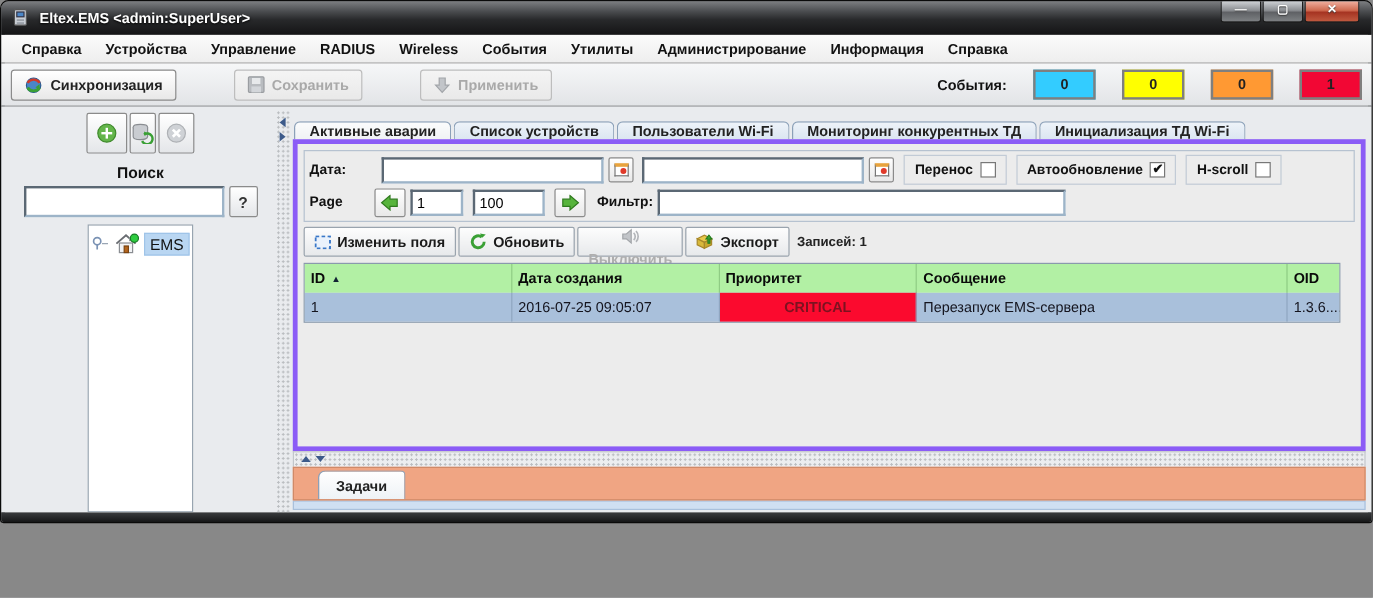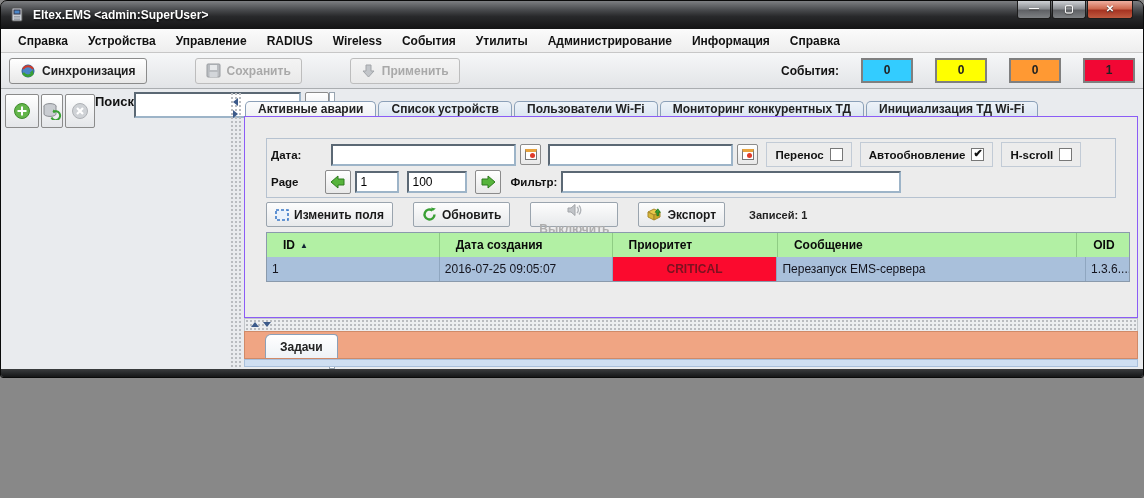--- a/index.html
+++ b/index.html
@@ -1,18 +1,18 @@
 <!DOCTYPE html>
 <html><head>
 <meta charset="utf-8">
 <style>
   * { margin:0; padding:0; box-sizing:border-box; }
   html,body { width:1144px; height:498px; background:#888; font-family:"Liberation Sans", sans-serif; }
   .window{
-    width:1144px; height:378px; display:flex; flex-direction:column;
+    width:1144px; height:436px; display:flex; flex-direction:column;
     background:#a3a3a3; border:1px solid #0a0a0a; border-radius:7px 7px 3px 3px;
     box-shadow: inset 0 0 0 3px #4a4d50; overflow:hidden; position:relative;
   }
   
   .titlebar{
     height:28px; flex:0 0 28px; display:flex; align-items:center; gap:6px;
     background:linear-gradient(#7d7f82 0%, #4b4d50 30%, #28292b 55%, #141415 100%);
     border-radius:6px 6px 0 0; padding:0 6px 0 10px; position:relative;
   }
   .titlebar .app-icon{ width:16px; height:16px; flex:0 0 16px; }
@@ -44,21 +44,21 @@
   .tbtn.disabled{ color:#a9a9a9; border-color:#bdbdbd; background:linear-gradient(#f4f4f4,#e9e9e9); cursor:default; }
   .toolbar-right{ margin-left:auto; display:flex; align-items:center; gap:10px; }
   .events-label{ font-size:12px; font-weight:bold; color:#111; }
   .counter{
     width:52px; height:25px; border:2px solid #7f7f7f; text-align:center;
     font-size:12px; font-weight:bold; color:#222; line-height:21px; margin-left:12px; cursor:pointer;
   }
   
   .body{ flex:1; display:flex; overflow:hidden; background:#e9ebee; padding:3px 4px 0 4px; }
   
-  .sidebar{ width:224px; flex:0 0 224px; display:flex; flex-direction:row; }
+  .sidebar{ width:224px; flex:0 0 224px; display:flex; flex-direction:column;align-items:center; }
   .side-toolbar{ display:flex; height:34px; margin:2px 0 6px 0; }
   .sbtn{
     border:1px solid #8b8b8b; background:linear-gradient(#ffffff,#e4e6e9);
     display:flex; align-items:center; justify-content:center; cursor:pointer; border-radius:2px;
   }
   .sbtn.add{ width:34px; }
   .sbtn.db{ flex:1; margin:0 2px; }
   .sbtn.remove{ width:30px; }
   .search-label{ text-align:center; font-size:13px; font-weight:bold; color:#111; margin:2px 0 4px 0; }
   .search-row{ display:flex; gap:4px; margin-bottom:6px; }
@@ -84,21 +84,21 @@
   
   .main{ flex:1; display:flex; flex-direction:column; overflow:hidden; }
   .tabs{ display:flex; gap:2px; padding:2px 2px 0 2px; height:24px; flex:0 0 24px;align-items:flex-end; }
   .tab{
     display:flex; align-items:center; padding:0 12px; font-size:12px; font-weight:bold; color:#222;
     background:linear-gradient(#eef3f9,#dbe6f1); border:1px solid #8ba0b8; border-bottom:none;
     border-radius:5px 5px 0 0; cursor:pointer; position:relative;
   }
   .tab.active{ background:linear-gradient(#fbfcfd,#f0f2f4); z-index:2; }
   .panel{
-    flex:1; border:1px solid #8b5cf6; background:#ececec; margin:0 1px; padding:21px;
+    flex:1; border:4px solid #8b5cf6; background:#ececec; margin:0 1px; padding:5px;
     display:flex; flex-direction:column; overflow:hidden; position:relative;
   }
   .filter-box{ border:1px solid #b6c2d0; background:#ececec; padding:2px 4px; }
   .frow{ display:flex; align-items:center; height:27px; gap:4px; }
   .flabel{ font-size:11.5px; font-weight:bold; color:#111; }
   .txt{
     height:22px; border:2px inset #9db4c8; background:#fff; font-size:12px; padding:0 4px;
     font-family:"Liberation Sans", sans-serif;
   }
   .date-input{ width:185px; }
@@ -112,34 +112,34 @@
     display:flex; align-items:center; gap:6px; border:1px solid #c2cbd6; background:#ececec;
     height:25px; padding:0 8px; margin-left:4px;
   }
   .cb{ width:13px; height:13px; background:#fff; border:1px solid #777; position:relative; cursor:pointer; }
   .cb.checked::after{ content:"✔"; position:absolute; top:-2px; left:1px; font-size:11px; font-weight:bold; color:#111; }
   .pg-btn{
     width:26px; height:24px; border:1px solid #8b8b8b; border-radius:2px; cursor:pointer;
     background:linear-gradient(#ffffff,#e8e8e8); display:flex; align-items:center; justify-content:center;
   }
   .page-num{ width:44px; } .page-size{ width:60px; } .filter-input{ width:340px; }
-  .actions{ display:flex; align-items:center; height:29px; gap:20px; margin-top:2px; }
+  .actions{ display:flex; align-items:center; height:29px; gap:2px; margin-top:2px; }
   .abtn{
     display:inline-flex; align-items:center; gap:5px; height:25px; padding:0 8px;
     border:1px solid #9aa4ae; border-radius:2px; background:linear-gradient(#fdfdfd,#e7e9eb);
     font-size:12px; font-weight:bold; color:#1a1a1a; cursor:pointer;
   }
   .abtn.disabled{ color:#aeaeae; cursor:default;flex-direction:column; }
   .records{ font-size:11px; font-weight:bold; color:#222; margin-left:4px; }
   
   .grid{ margin-top:3px; width:864px; border:1px solid #8a9aac; }
   .grid-head{ display:flex; background:#b2f0a4; }
   .hcell{
     font-size:12px; font-weight:bold; color:#0a0a0a; padding:4px 5px; height:24px;
-    border-right:1px solid #8fcc84; display:flex; align-items:center; gap:5px; cursor:pointer;margin-left:11px;
+    border-right:1px solid #8fcc84; display:flex; align-items:center; gap:5px; cursor:pointer;
   }
   .grid-row{ display:flex; background:#a9c0db; cursor:pointer; }
   .cell{
     font-size:12px; color:#14141e; padding:4px 5px; height:24px; border-right:1px solid #8fa6c0;
     display:flex; align-items:center; overflow:hidden; white-space:nowrap;
   }
   .c-id{ width:173px; } .c-date{ width:173px; } .c-pri{ width:165px; justify-content:center; }
   .c-msg{ width:309px; } .c-oid{ width:43px; border-right:none; }
   .pri-crit{ font-weight:bold; }
   .sort-icon{ font-size:8px; color:#123; }

